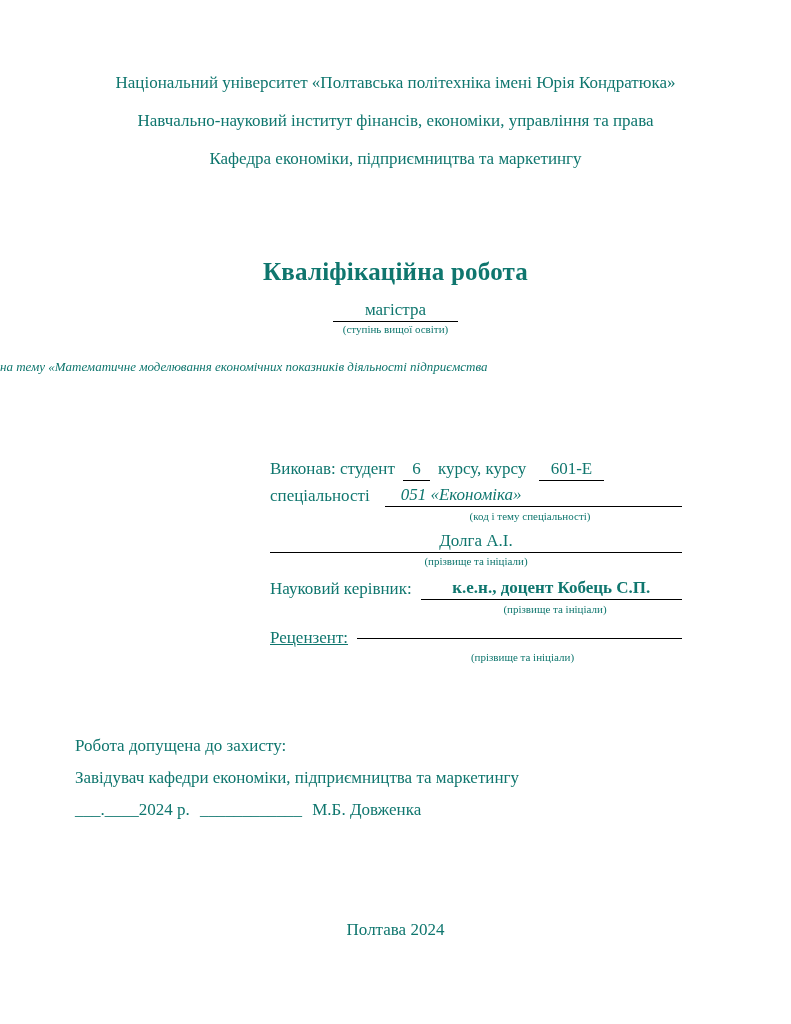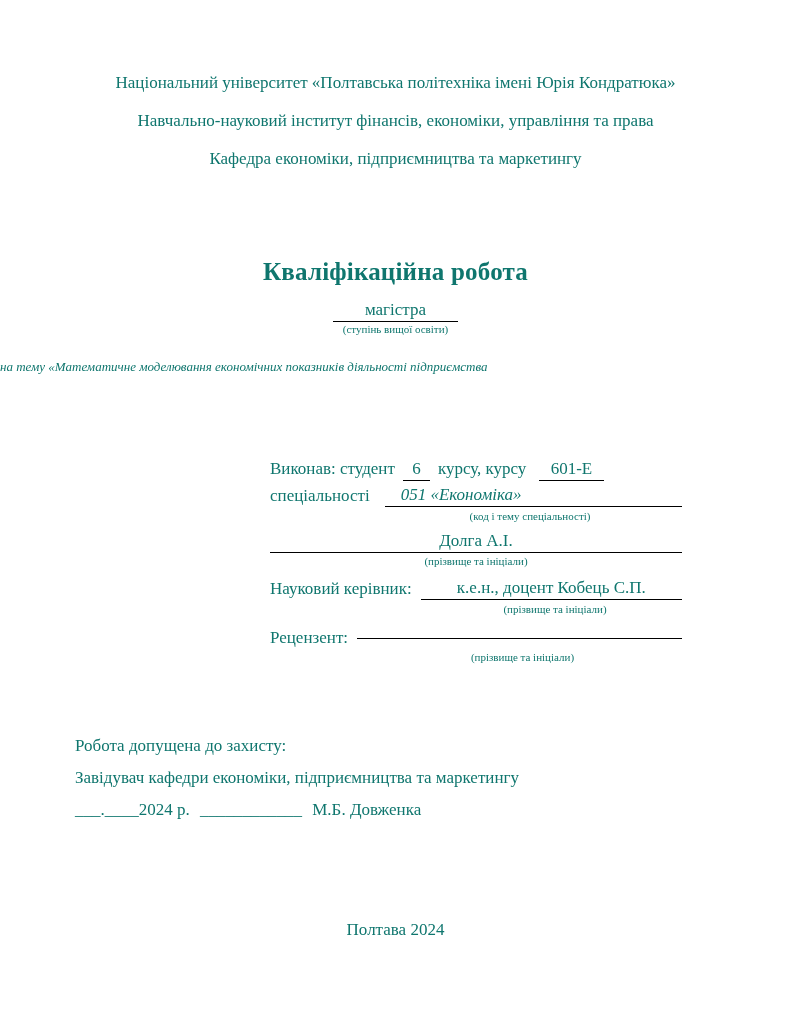--- a/index.html
+++ b/index.html
@@ -59,23 +59,23 @@
   .grow { flex:1 1 auto; padding-bottom:1px; }
   .spec-val { font-style:italic; margin-left:6px; padding-left:16px; }
   .caption { font-size:11px; line-height:13px; text-align:center; }
   .spec-caption { margin:1px 0 7px 108px; width:304px; }
   .name-line {
     border-bottom:1.3px solid #000; text-align:center;
     padding-bottom:1px; margin-top:3px;
   }
   .name-caption { margin:2px 0 9px 0; width:100%; }
   .sup-row { margin-top:2px; }
-  .sup-val { text-align:center; }
+  .sup-val { text-align:center;font-weight:bold; }
   .sup-caption { margin:1px 0 11px 158px; width:254px; }
-  .rev-row { margin-top:3px; }
+  .rev-row { margin-top:3px;text-decoration:underline; }
   .rev-caption { margin:2px 0 0 93px; width:319px; }
 
   
   .admission {
     position:absolute; top:730px; left:75px; right:60px;
     font-size:17px; line-height:32px;
   }
   .date-line .sep { margin-left:6px; }
 
   

